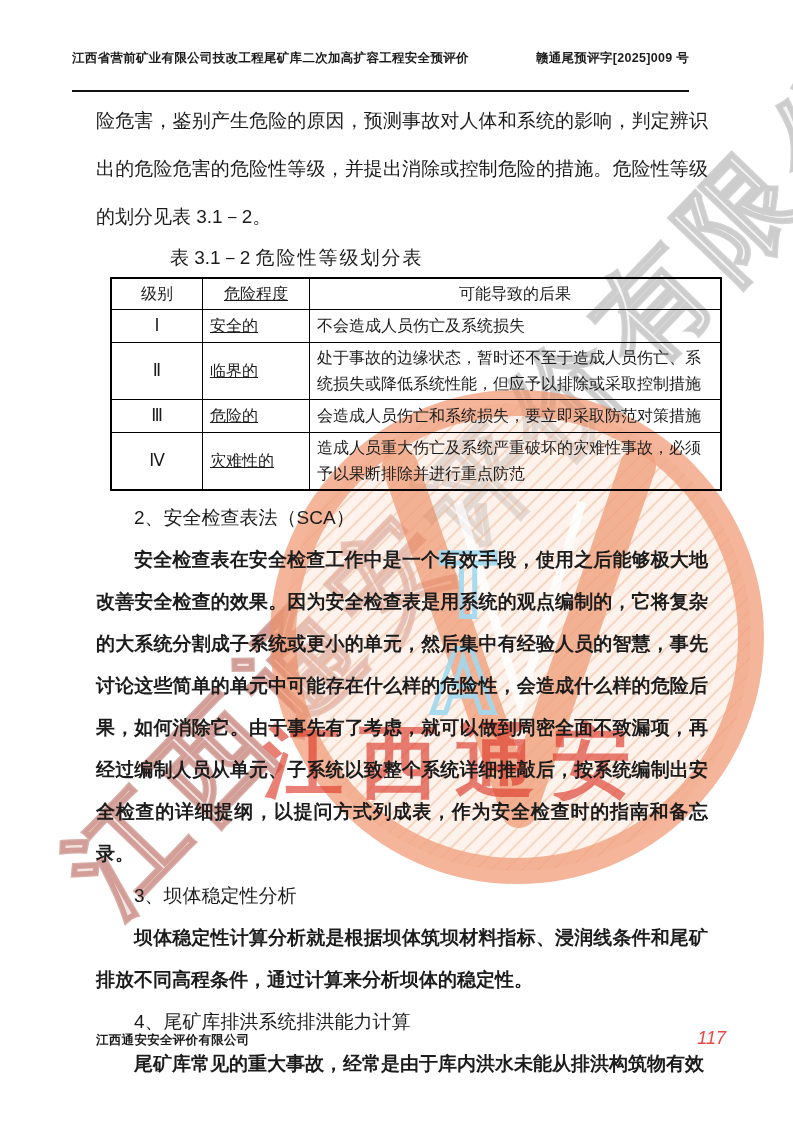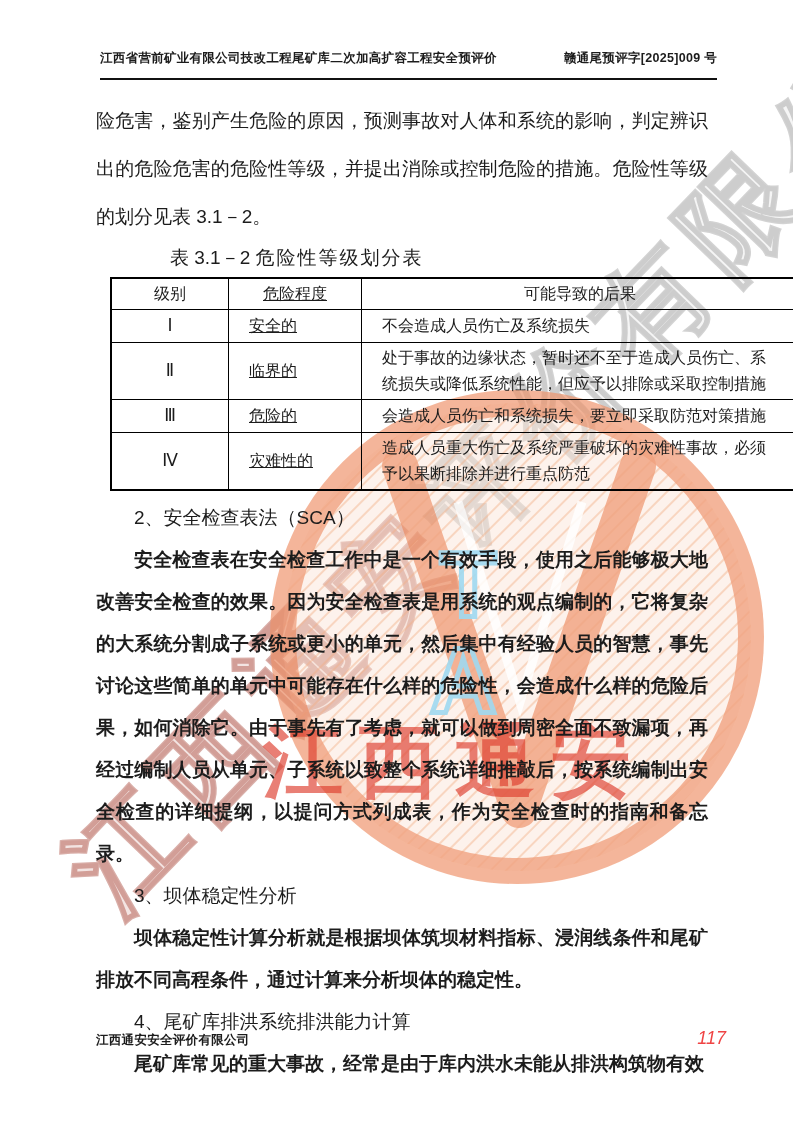--- a/index.html
+++ b/index.html
@@ -3,23 +3,23 @@
 <meta charset="utf-8">
 <style>
   html,body{margin:0;padding:0;background:#888;}
   .page{
     position:relative;width:793px;height:1122px;background:#ffffff;
     margin:0 auto;overflow:hidden;
     font-family:"Liberation Sans","DejaVu Sans",sans-serif;color:#1c1c1c;
   }
   
   .header{
-    position:absolute;top:50px;left:100px;width:617px;z-index:2;
+    position:absolute;top:50px;left:72px;width:617px;z-index:2;
     display:flex;justify-content:space-between;align-items:flex-end;
-    border-bottom:2px solid #111;padding-bottom:11px;
+    border-bottom:2px solid #111;padding-bottom:23px;
     font-size:12.5px;font-weight:bold;letter-spacing:0.3px;white-space:nowrap;gap:15px;
   }
   
   .wm-layer{position:absolute;inset:0;z-index:0;pointer-events:none;}
   .wm-diagonal{
     position:absolute;left:48px;top:852px;transform:rotate(-46deg);transform-origin:0 0;
     font-size:112px;font-weight:bold;letter-spacing:14px;white-space:nowrap;line-height:1;
   }
   .wm-diagonal .wm-red-part{
     color:rgba(173,66,50,0.14);-webkit-text-stroke:2.5px rgba(165,62,48,0.42);
@@ -41,21 +41,21 @@
   .sec-title{font-size:19px;line-height:42px;margin:0;text-indent:2em;white-space:nowrap;}
   
   .tbl-caption{font-size:19px;line-height:30px;margin:2px 0 4px 0;white-space:nowrap;}
   .tbl-caption .cap-no{margin-left:74px;}
   .tbl-caption .cap-title{letter-spacing:2px;}
   table.risk{
     border-collapse:collapse;margin-left:14px;width:580px;
     font-size:16px;line-height:26px;table-layout:fixed;
   }
   table.risk td,table.risk th{
-    border:1px solid #000;padding:2px 20px;font-weight:normal;vertical-align:middle;
+    border:1px solid #000;padding:2px 7px;font-weight:normal;vertical-align:middle;
   }
   table.risk{border:2px solid #000;}
   .col-level{width:76px;text-align:center;}
   .col-degree{width:92px;text-decoration:underline;}
   .col-cons{width:396px;}
   th.col-degree,th.col-cons{text-align:center;}
   td.col-level{font-size:17px;}
   tr.simple td{height:28px;}
   
   .footer{

